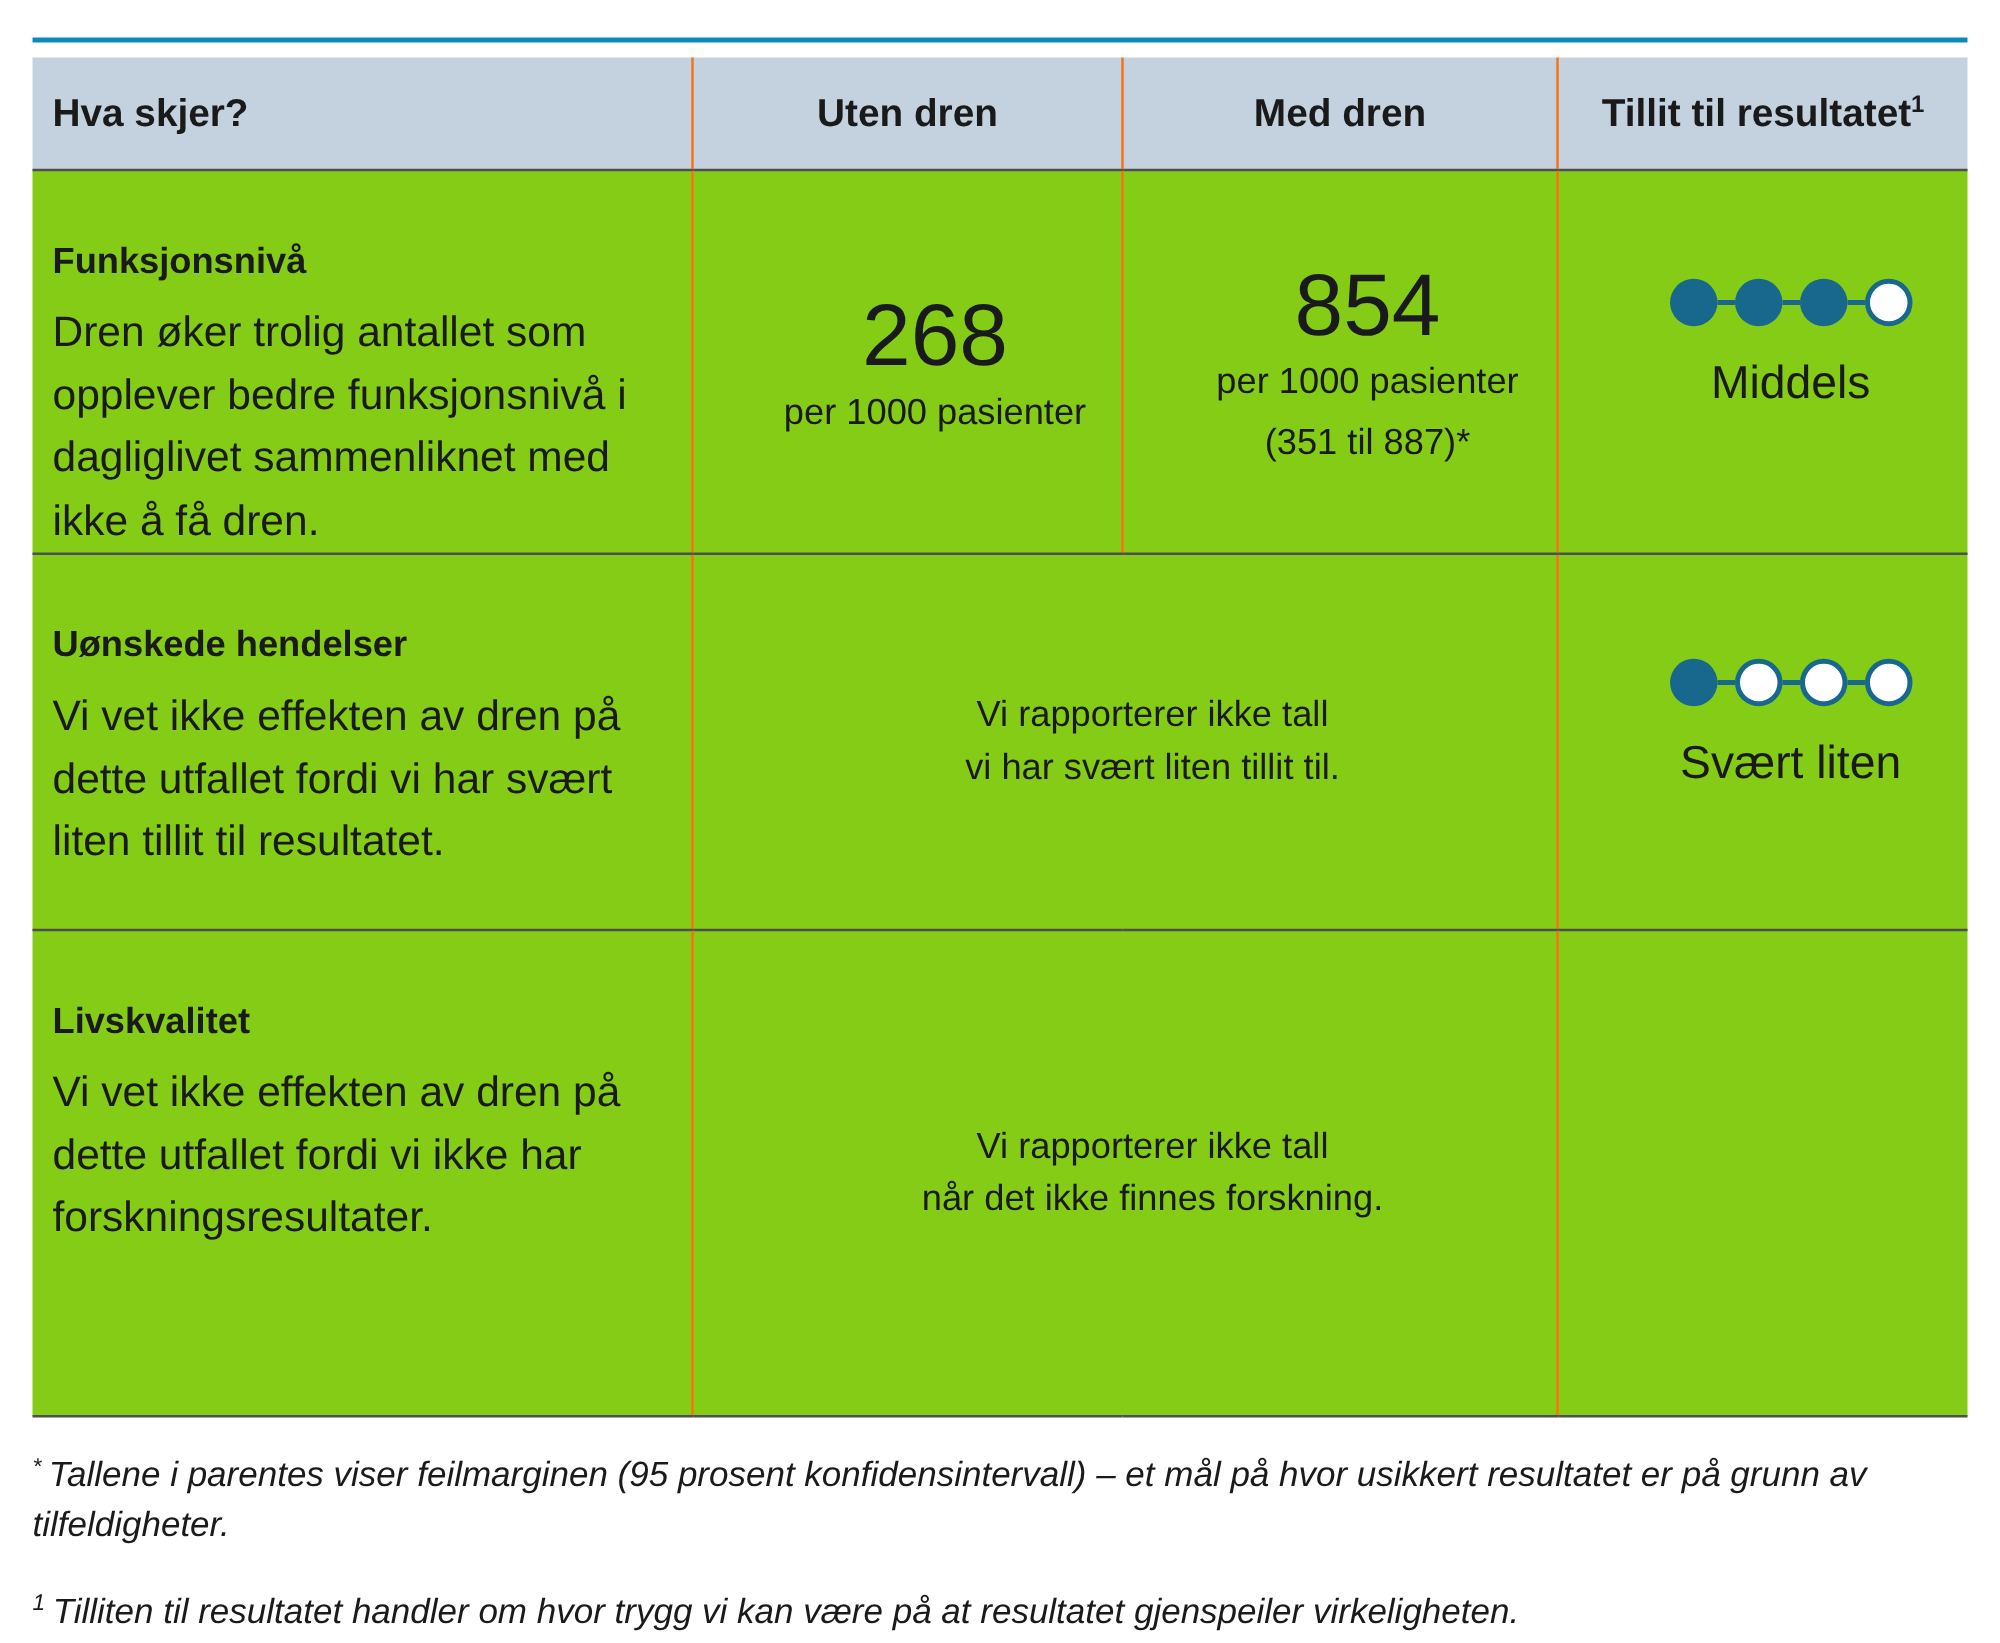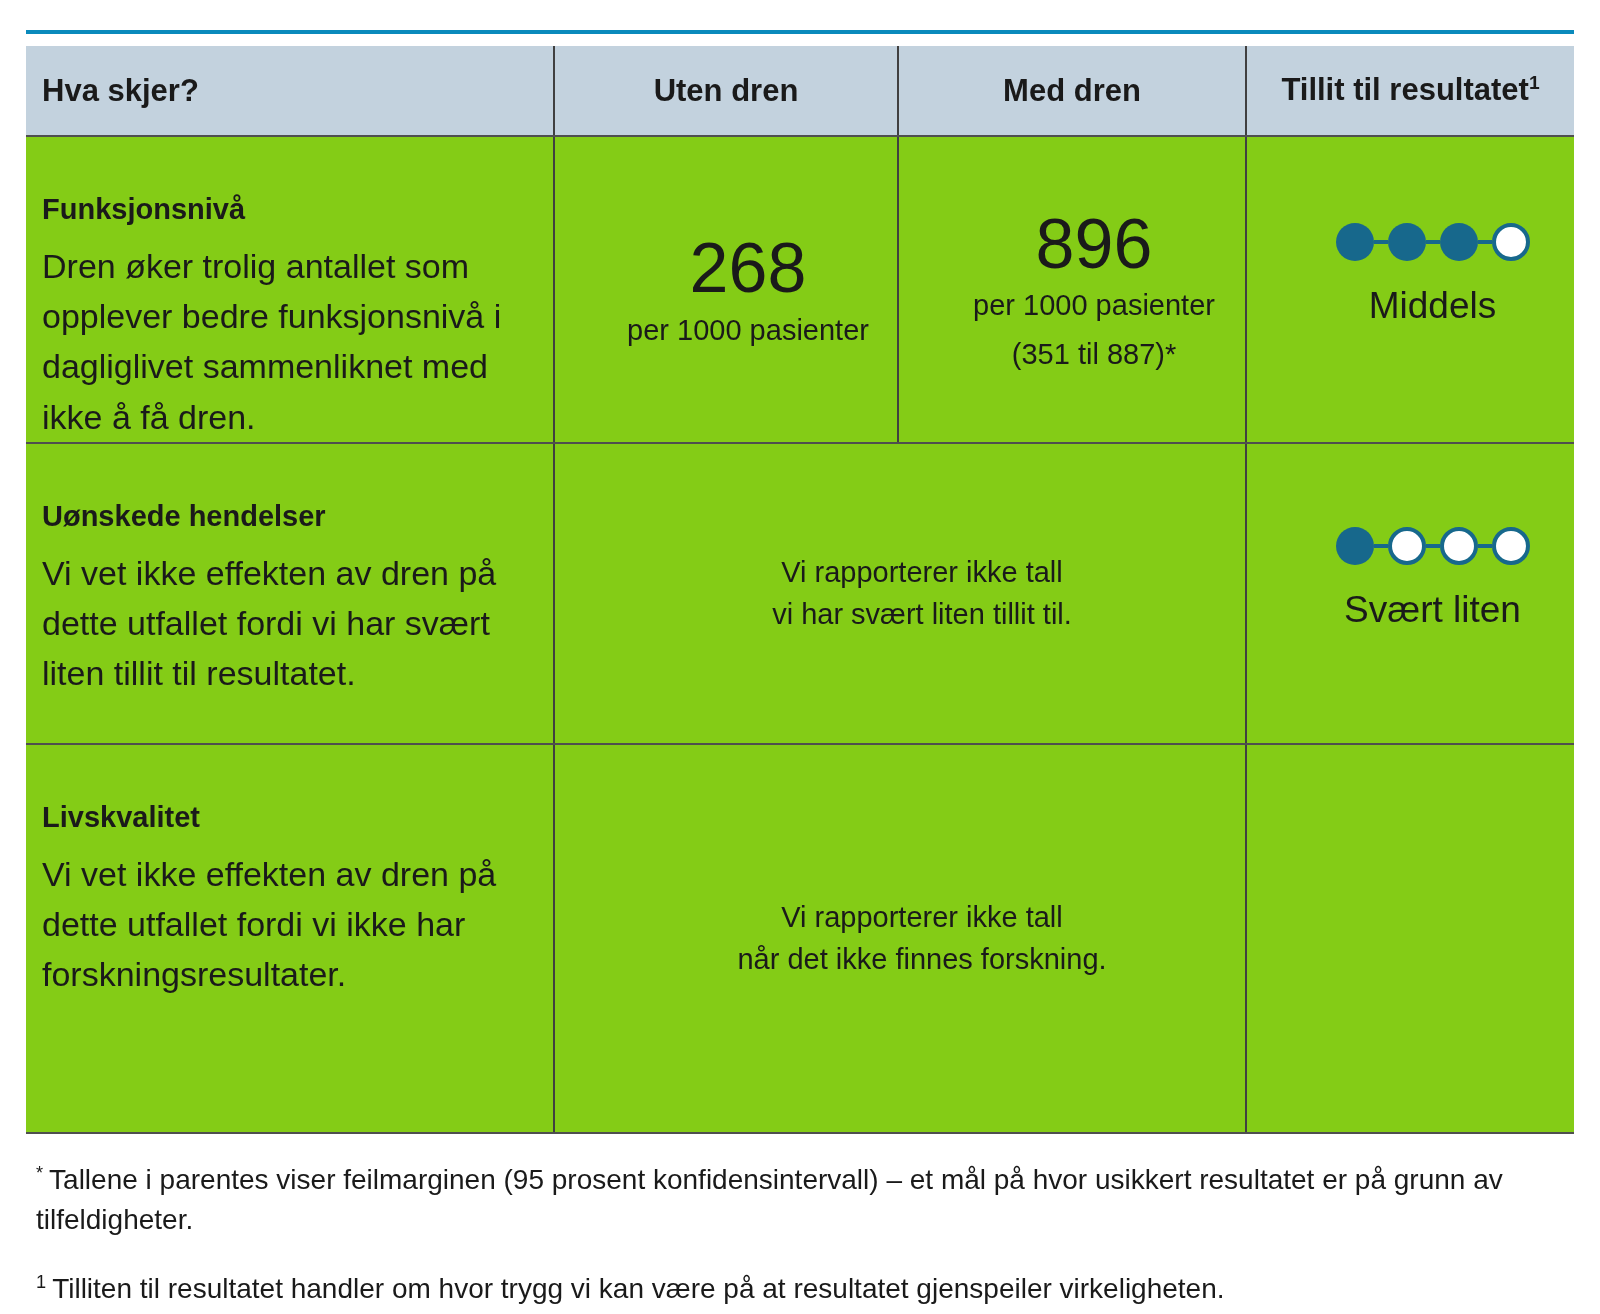--- a/index.html
+++ b/index.html
@@ -25,21 +25,21 @@
   .rule.bottom { margin-top: 22px; }
 
   
   table.results {
     border-collapse: collapse;
     table-layout: fixed;
     width: 1548px;
     margin-top: 12px;
   }
   th, td { padding: 0; }
-  .b-left { border-left: 2px solid #404040; }
+  .b-left { border-left: 2px solid #f97316; }
   .b-bottom { border-bottom: 2px solid #4f4f4f; }
 
   thead th {
     background: #c3d2de;
     height: 90px;
     font-size: 31px;
     font-weight: 700;
     vertical-align: middle;
     text-align: center;
   }
@@ -88,21 +88,21 @@
     border-radius: 50%;
     flex: 0 0 auto;
   }
   .dot.filled { background: #17688c; }
   .dot.open { background: #ffffff; border: 4px solid #17688c; }
   .connector { width: 14px; height: 4px; background: #17688c; flex: 0 0 auto; }
   .conf-label { font-size: 37px; margin-top: 24px; }
   td.conf .conf-group { transform: translateY(-14px); }
 
   
-  .footnote { font-size: 28px; line-height: 1.42; margin: 10px; }
+  .footnote { font-size: 28px; line-height: 1.42; margin: 0; font-style: italic; }
   .footnote.first { margin-top: 26px; }
   .footnote.second { margin-top: 30px; }
   .footnote sup { font-size: 0.65em; margin-right: 6px; }
 </style>
 </head>
 <body>
 
 <div class="page">
 
 
@@ -128,21 +128,21 @@
       <tr class="row-1">
         <td class="outcome b-bottom">
           <h2>Funksjonsnivå</h2>
           <p>Dren øker trolig antallet som opplever bedre funksjonsnivå i dagliglivet sammenliknet med ikke å få dren.</p>
         </td>
         <td class="num b-left b-bottom">
           <div class="big-value">268</div>
           <div class="value-unit">per 1000 pasienter</div>
         </td>
         <td class="num b-left b-bottom">
-          <div class="big-value">896</div>
+          <div class="big-value">854</div>
           <div class="value-unit">per 1000 pasienter</div>
           <div class="value-ci">(351 til 887)*</div>
         </td>
         <td class="conf b-left b-bottom">
           <div class="conf-group">
             <div class="dots">
                 <span class="dot filled"></span>
                 <span class="connector"></span>
                 <span class="dot filled"></span>
                 <span class="connector"></span>

